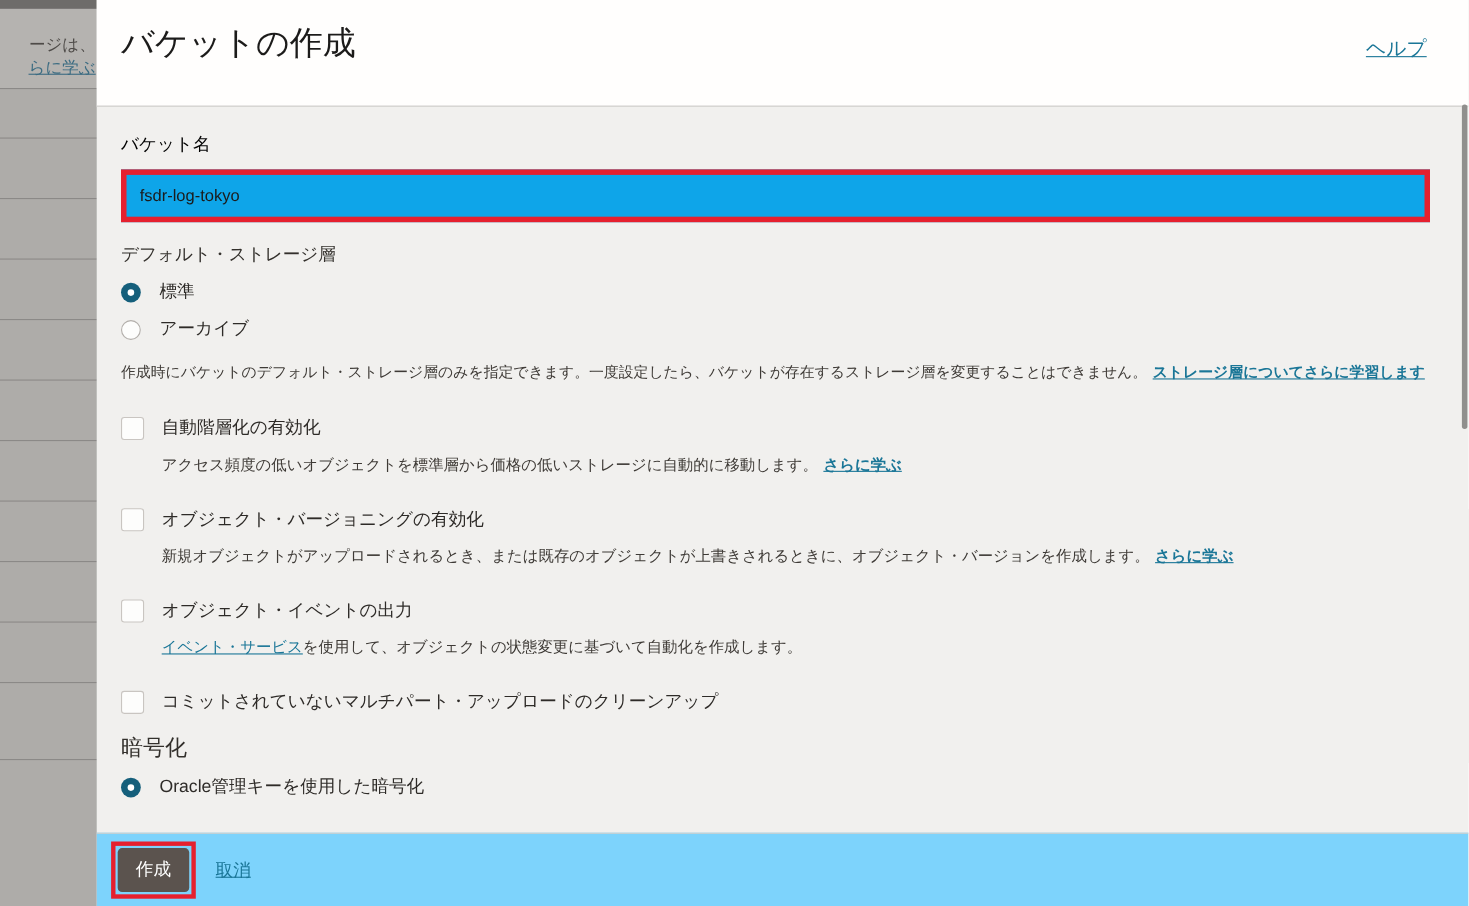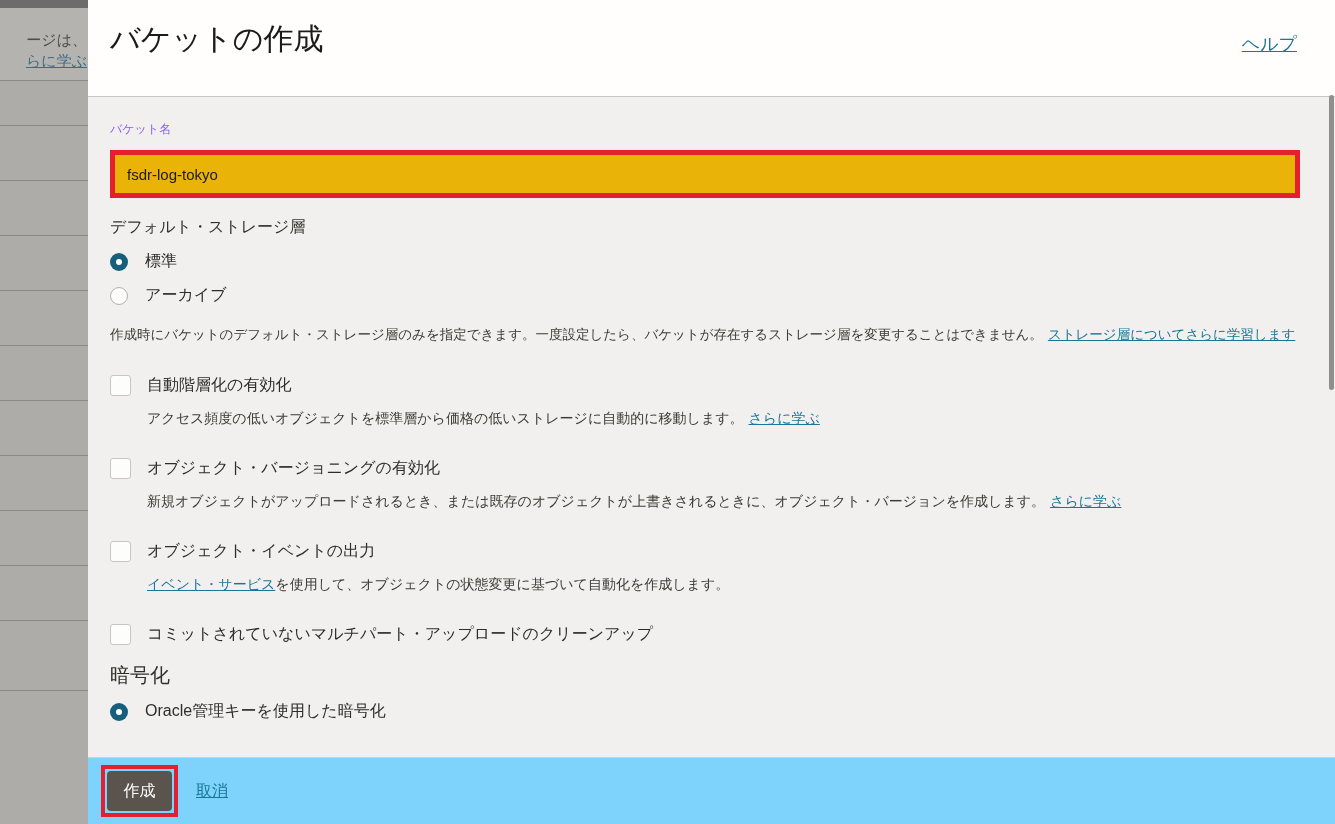--- a/index.html
+++ b/index.html
@@ -18,34 +18,34 @@
   .bg-row.first{height:45px;}
   .bg-bottom{position:absolute;left:0;top:690px;width:100%;height:134px;background:#aeaca9;border-top:1px solid #8b8987;box-sizing:border-box;}
 
   
   .panel{position:absolute;left:88px;top:0;width:1247px;height:824px;display:flex;flex-direction:column;background:#f1f0ee;}
   .panel-header{flex:0 0 auto;height:97px;background:#fffefd;border-bottom:1px solid #c8c6c3;box-sizing:border-box;position:relative;}
   .panel-title{position:absolute;left:22px;top:19px;font-size:30px;color:#1c1b1a;}
   .help-link{position:absolute;right:38px;top:32px;font-size:18px;color:#1a7697;text-decoration:underline;cursor:pointer;}
 
   .panel-body{flex:1 1 auto;overflow:hidden;padding:0 35px 0 22px;}
-  .field-label{margin-top:24px;font-size:12px;color:#8b5cf6;}
-  .annot-input{margin-top:12px;border:5px solid #e5202e;background:#eab308;height:38px;display:flex;align-items:center;}
+  .field-label{margin-top:24px;font-size:16px;color:#000000;}
+  .annot-input{margin-top:12px;border:5px solid #e5202e;background:#0ea5e9;height:38px;display:flex;align-items:center;}
   .text-input{border:none;outline:none;background:transparent;width:100%;padding:0 12px;font-size:15px;color:#1c1b1a;font-family:inherit;}
 
   .section-label{margin-top:19px;font-size:16px;color:#33302c;}
   .radio-row{margin-top:13px;display:flex;align-items:center;gap:17px;font-size:16px;color:#2e2b28;cursor:pointer;width:max-content;}
   .radio{width:18px;height:18px;border-radius:50%;box-sizing:border-box;position:relative;flex:0 0 auto;}
   .radio.sel{background:#155f7b;}
   .radio.sel::after{content:"";position:absolute;left:6px;top:6px;width:6px;height:6px;border-radius:50%;background:#ffffff;}
   .radio.unsel{background:#fdfdfc;border:1px solid #b3afab;}
 
   .tier-desc{margin-top:18px;font-size:13.5px;line-height:21px;color:#3e3a36;}
   a.lnk{color:#1a7697;text-decoration:underline;cursor:pointer;}
-  .sp{margin-left:5px;}
+  .sp{margin-left:5px;font-weight:bold;}
 
   .check-group{margin-top:30px;}
   .check-row{display:flex;align-items:center;gap:16px;cursor:pointer;width:max-content;}
   .checkbox{width:21px;height:21px;background:#fdfdfc;border:1px solid #c9c5c1;border-radius:3px;box-sizing:border-box;flex:0 0 auto;}
   .check-label{font-size:16px;color:#2e2b28;}
   .check-desc{margin-left:37px;margin-top:12px;font-size:14px;color:#3e3a36;line-height:20px;}
 
   .enc-label{margin-top:17px;font-size:20px;color:#33302c;}
   .enc-radio{margin-top:12px;}
 

